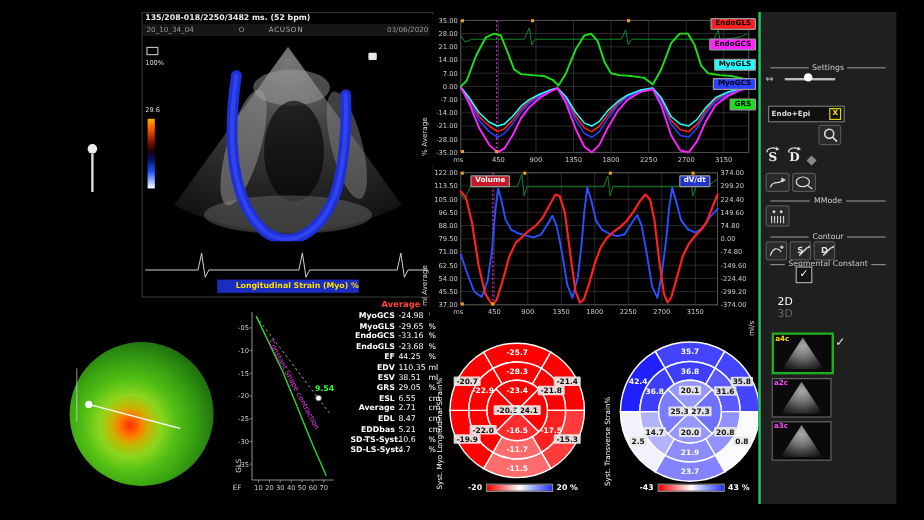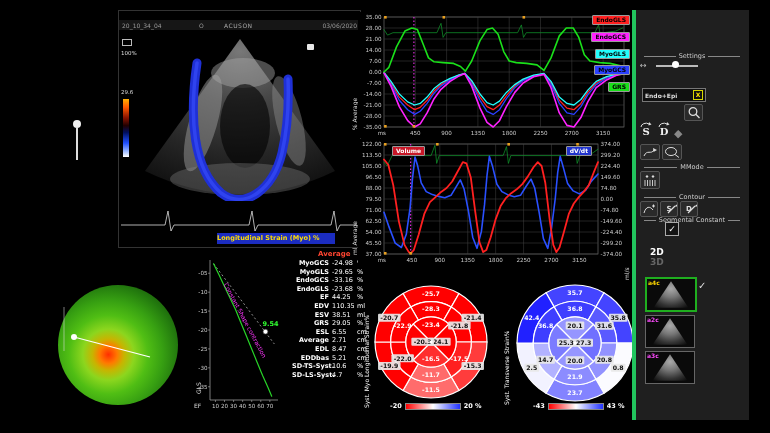--- a/index.html
+++ b/index.html
@@ -5,21 +5,21 @@
   html,body{margin:0;padding:0;background:#000;}
   .stage{position:relative;width:770px;height:433px;background:#000;overflow:hidden;
          font-family:"DejaVu Sans",sans-serif;}
   .abs{position:absolute;}
   .vtext{writing-mode:vertical-rl;transform:rotate(180deg);font-size:6px;color:#ddd;line-height:1;}
   
   .uspanel{left:118px;top:10px;width:241px;height:236px;background:#000;border:1px solid #333;}
   .ushdr1{left:2px;top:0;width:235px;height:9px;color:#eee;font-size:6.5px;font-weight:bold;white-space:nowrap;}
   .ushdr2{left:0;top:9px;width:241px;height:10px;background:#161616;font-size:6px;color:#999;}
   .uslabel{left:62px;top:222px;width:118px;height:11px;background:#1b2cc0;color:#ffdf00;
-           font-size:6.5px;font-weight:bold;text-align:left;line-height:11px;margin-left:36px;}
+           font-size:6.5px;font-weight:bold;text-align:right;line-height:11px;}
   .uscbar{left:4px;top:88px;width:6px;height:58px;
           background:linear-gradient(#ffb000 0%,#ff5a00 14%,#8a1400 32%,#200000 46%,#001060 58%,#2050ff 76%,#9ab8ff 90%,#fff 100%);}
   .ustxt{font-size:5.5px;color:#ddd;line-height:1;}
   .camico{left:188px;top:33px;width:7px;height:6px;background:#e8e8e8;border-radius:1px;}
   
   .chart{background:#000;}
   .chip{position:absolute;font-size:6px;font-weight:bold;padding:1px 3px;border:1px solid #999;
         border-radius:1px;line-height:1;white-space:nowrap;}
   
   .radio{position:absolute;top:0;display:flex;align-items:center;gap:3px;}
@@ -30,50 +30,51 @@
   .avg-title{color:#ff4530;font-size:7px;font-weight:bold;margin-left:26px;height:9px;}
   .trow{display:grid;grid-template-columns:40px 22px 12px;height:8.6px;line-height:8.6px;font-size:6.5px;color:#fff;}
   .trow .l{text-align:right;font-weight:bold;padding-right:3px;white-space:nowrap;}
   .trow .v{text-align:left;}
   .trow .u{padding-left:3px;}
   
   .scalebar{display:flex;align-items:center;gap:3px;color:#fff;font-size:6.5px;font-weight:bold;}
   .grad{width:54px;height:5px;border:1px solid #888;
         background:linear-gradient(90deg,#f00 0%,#fff 50%,#2233ff 100%);}
   
-  .sidebar{left:632px;top:10px;width:113px;height:410px;background:#1f1f1f;border-left:4px solid #22c55e;}
+  .sidebar{left:632px;top:10px;width:113px;height:410px;background:#1f1f1f;border-left:2px solid #22c55e;}
   .sec{position:absolute;left:5px;width:102px;display:flex;align-items:center;color:#ccc;font-size:6.5px;}
   .sec::before,.sec::after{content:"";flex:1;border-top:1px solid #888;margin:0 3px;}
   .sbtn{position:absolute;background:#2a2a2a;border:1px solid #555;border-radius:2px;
         display:flex;align-items:center;justify-content:center;color:#ddd;}
   .sd{position:absolute;display:flex;flex-direction:column;align-items:center;color:#eee;
       font-size:10px;font-weight:bold;line-height:8px;font-family:"DejaVu Serif",serif;}
   .endo{left:6px;top:78px;width:58px;height:12px;border:1px solid #777;background:#101010;
         display:flex;align-items:center;justify-content:space-between;padding:0 2px;}
   .endo .lbl{color:#ddd;font-size:6px;font-weight:bold;}
   .xbox{width:8px;height:8px;border:1px solid #d6d600;color:#ffe400;font-size:6px;font-weight:bold;
         text-align:center;line-height:8px;}
   .chk{left:29px;top:212px;width:12px;height:12px;border:1px solid #aaa;background:#141414;color:#fff;
        font-size:9px;line-height:12px;text-align:center;}
-  .dim{font-weight:bold;font-size:9px;line-height:1;}
+  .dim{font-weight:normal;font-size:9px;line-height:1;}
   
   .thumb{position:relative;width:48px;height:31px;background:#0a0a0a;border:1px solid #666;margin-bottom:3px;}
   .thumb.sel{border:2px solid #1fae1f;}
   .fanimg{position:absolute;left:1px;top:1px;right:1px;bottom:1px;
           background:radial-gradient(ellipse at 50% 30%,#aaa 0%,#777 30%,#333 60%,#000 90%);
           clip-path:polygon(50% 4%,12% 96%,88% 96%);}
   .tlab{position:absolute;top:0;left:1px;font-size:6px;font-weight:bold;z-index:2;}
   .tlab.y{color:#ffd700;} .tlab.m{color:#ff4bff;}
 </style>
 </head>
 <body>
 
 <div class="stage">
 
   <div class="abs uspanel">
+    <div class="abs ushdr1">135/208-018/2250/3482 ms.  (52 bpm)</div>
     <div class="abs ushdr2">
       <span class="abs" style="left:3px;top:2px">20_10_34_04</span>
       <span class="abs" style="left:80px;top:2px">O</span>
       <span class="abs" style="left:105px;top:2px;color:#aaa;letter-spacing:.5px">ACUSON</span>
       <span class="abs" style="right:3px;top:2px">03/06/2020</span>
     </div>
 
     <svg class="abs" style="left:0;top:20px" width="241" height="170">
       <defs>
         <radialGradient id="fg" cx="50%" cy="8%" r="95%">

